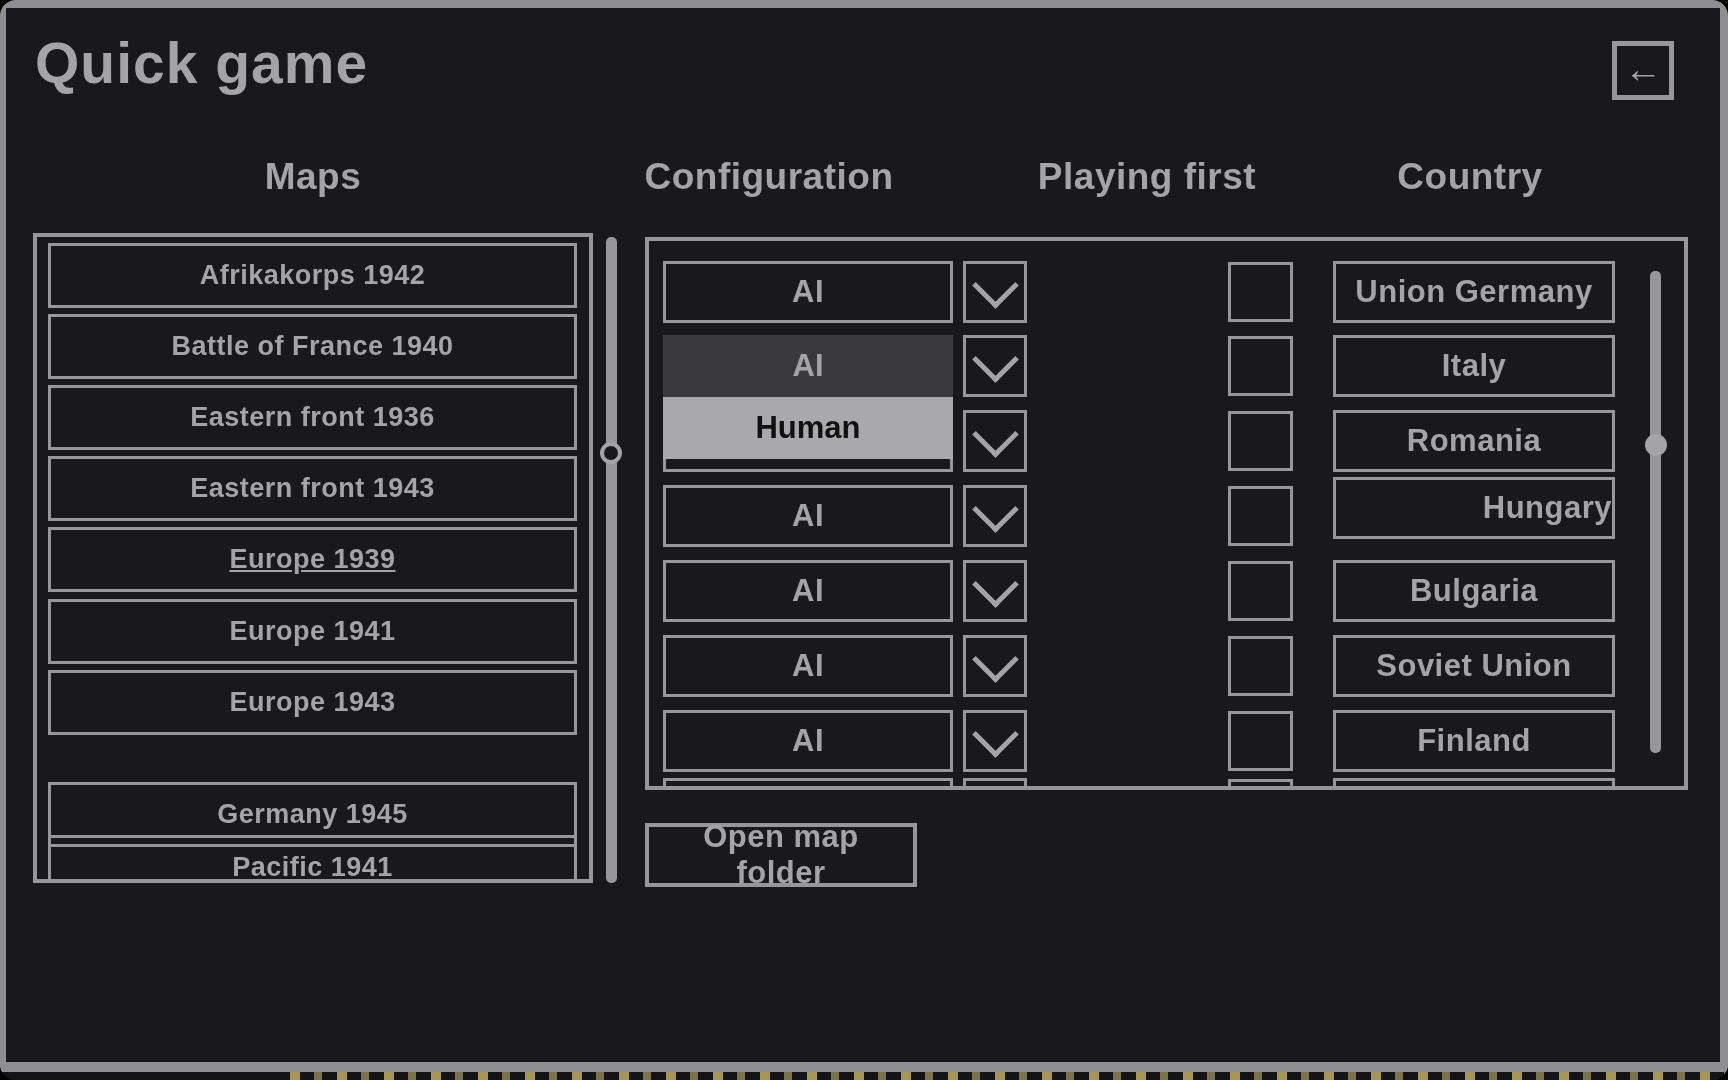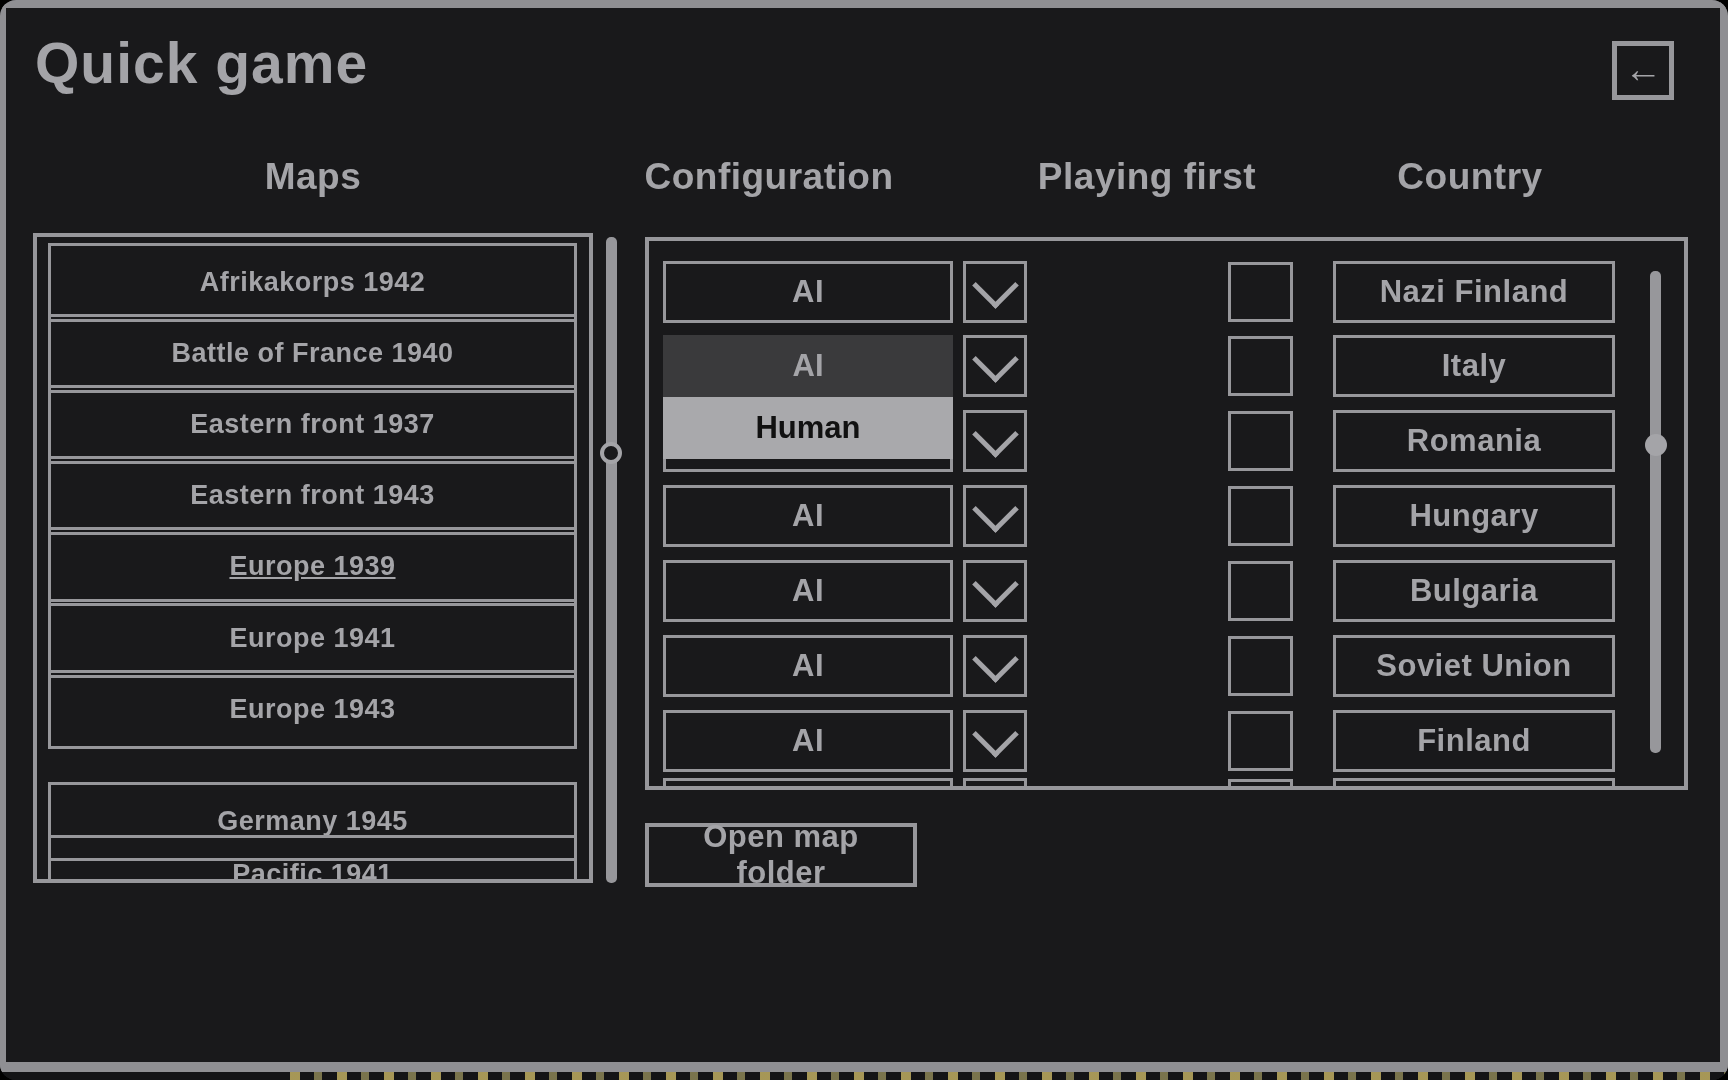--- a/index.html
+++ b/index.html
@@ -51,21 +51,21 @@
   .hdr-maps{left:33px;width:560px;}
   .hdr-config{left:569px;width:400px;}
   .hdr-first{left:947px;width:400px;}
   .hdr-country{left:1270px;width:400px;}
   
   .maps-panel{
     position:absolute;left:33px;top:233px;width:560px;height:650px;
     border:4px solid var(--border);box-sizing:border-box;overflow:hidden;
   }
   .map-item{
-    position:absolute;left:11px;width:529px;height:79px;
+    position:absolute;left:11px;width:529px;height:65px;
     background:transparent;border:3px solid var(--border);box-sizing:border-box;
     color:var(--text);font:inherit;font-size:27px;letter-spacing:.5px;
     display:flex;align-items:center;justify-content:center;cursor:pointer;padding:16px;
   }
   
   .maps-scrollbar{position:absolute;left:606px;top:237px;width:11px;height:646px;background:var(--border);border-radius:5px;cursor:pointer;}
   .maps-scroll-handle{
     position:absolute;left:600px;top:442px;width:22px;height:22px;border-radius:50%;
     background:var(--bg);border:4px solid var(--text);box-sizing:border-box;cursor:grab;
   }
@@ -126,21 +126,21 @@
   <div class="col-header hdr-country">Country</div>
 
   <div class="maps-panel" id="maps-panel">
       <button class="map-item" style="top: 6px;">
         <span>Afrikakorps 1942</span>
       </button>
       <button class="map-item" style="top: 77px;">
         <span>Battle of France 1940</span>
       </button>
       <button class="map-item" style="top: 148px;">
-        <span>Eastern front 1937</span>
+        <span>Eastern front 1936</span>
       </button>
       <button class="map-item" style="top: 219px;">
         <span>Eastern front 1943</span>
       </button>
       <button class="map-item" style="top: 290px; text-decoration: underline;">
         <span>Europe 1939</span>
       </button>
       <button class="map-item" style="top: 362px;">
         <span>Europe 1941</span>
       </button>
@@ -166,21 +166,21 @@
         <div class="dd-opt hl">Human</div>
       </div>
   <div class="vbox value-box" style="top: 20px;">
         <span>AI</span>
       </div>
       <button class="vbox chev-btn" style="top: 20px;">
         <span class="chev"></span>
       </button>
       <button class="vbox checkbox" style="top: 20px;"></button>
       <button class="vbox country-box" style="top: 20px;">
-        <span>Nazi Finland</span>
+        <span>Union Germany</span>
       </button>
       <div class="vbox value-box" style="top: 94px;">
         <span></span>
       </div>
       <button class="vbox chev-btn" style="top: 94px;">
         <span class="chev"></span>
       </button>
       <button class="vbox checkbox" style="top: 94px;"></button>
       <button class="vbox country-box" style="top: 94px;">
         <span>Italy</span>
@@ -195,21 +195,21 @@
       <button class="vbox country-box" style="top: 169px;">
         <span>Romania</span>
       </button>
       <div class="vbox value-box" style="top: 244px;">
         <span>AI</span>
       </div>
       <button class="vbox chev-btn" style="top: 244px;">
         <span class="chev"></span>
       </button>
       <button class="vbox checkbox" style="top: 244px;"></button>
-      <button class="vbox country-box" style="top: 244px;">
+      <button class="vbox country-box" style="top: 236px; justify-content: flex-end;">
         <span>Hungary</span>
       </button>
       <div class="vbox value-box" style="top: 319px;">
         <span>AI</span>
       </div>
       <button class="vbox chev-btn" style="top: 319px;">
         <span class="chev"></span>
       </button>
       <button class="vbox checkbox" style="top: 319px;"></button>
       <button class="vbox country-box" style="top: 319px;">

